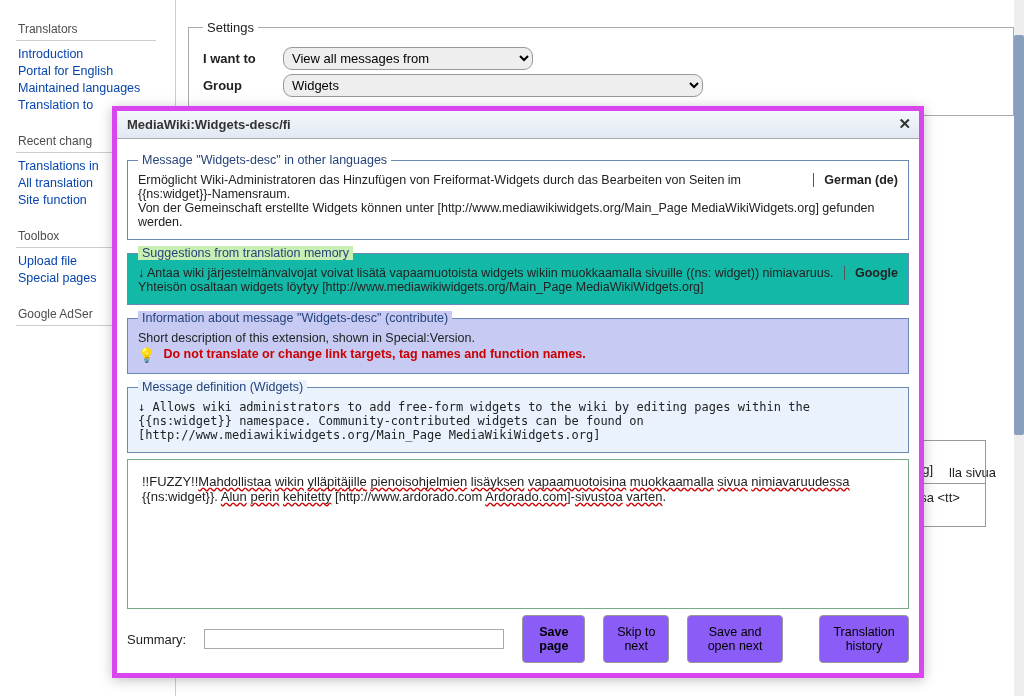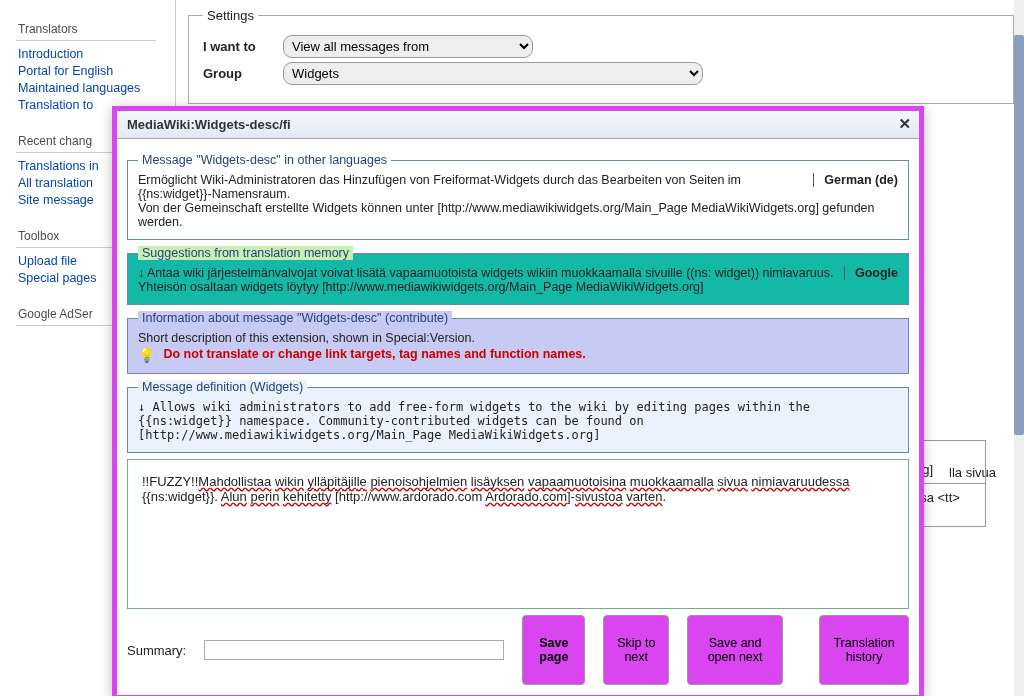--- a/index.html
+++ b/index.html
@@ -8,21 +8,21 @@
   
   
   .sidebar { position:absolute; left:0; top:0; width:160px; padding: 0 0 0 18px; }
   .sidebar h3 { font-size: 12px; color:#4d4d4d; font-weight: normal; margin-top:22px; border-bottom:0px;}
   .sidebar .divider { border-bottom:1px solid #ccc; height:1px; margin:4px 0 6px -2px; width:140px;}
   .sidebar ul { list-style:none; padding:0;}
   .sidebar li { margin: 3px 0; font-size:12.5px;}
   
   
   .main { position:absolute; left:175px; top:0; right:10px; bottom:0; border-left:1px solid #ccc; padding-left:12px;}
-  fieldset.settings { border:1px solid #aaa; padding: 8px 14px 14px; margin-top:8px;}
+  fieldset.settings { border:1px solid #aaa; padding: 8px 14px 14px; margin-top:20px;}
   fieldset.settings legend { padding:0 4px; font-size:13px;}
   .row { display:flex; align-items:center; margin:4px 0;}
   .rowlabel { width:80px; font-weight:bold; font-size:13px;}
   select { font-size:13px; padding:2px 4px; background:#eee; border:1px solid #999; border-radius:9px;}
   .sel1 { width:250px;}
   .sel2 { width:420px;}
   
   
   table.bg { position:absolute; left:0px; top:440px; width:810px; border-collapse:collapse;}
   table.bg td { border:1px solid #999; padding:6px 8px; font-size:13px; vertical-align:top;}
@@ -52,42 +52,42 @@
   .defbox   legend{ color:#26437a; background:#e9f2fd;}
   .mono { font-family: monospace; font-size:12px;}
   
   .lightbulb { display:inline-block; width:16px; height:16px; vertical-align:middle; margin-right:6px; font-size:14px;}
   .warn { color:#c00; font-weight:bold;}
   .squig { text-decoration: underline wavy #c00; text-decoration-skip-ink:none;}
   
   .dlg-buttons { display:flex; align-items:center; gap:18px; margin-top:6px;justify-content:center;}
   .dlg-buttons .sumlabel { font-size:13px;}
   .suminput { flex:0 0 300px; border:1px solid #aaa; height:20px;}
-  .btn { border:1px solid #999; background:#d946ef; padding:20px 10px; font-size:12.5px; border-radius:4px; cursor:pointer;}
+  .btn { border:1px solid #999; background:#8b5cf6; padding:9px 10px; font-size:12.5px; border-radius:4px; cursor:pointer;}
   .btn.bold { font-weight:bold;}
   .spacer { flex:1;}
 </style>
 </head>
 <body>
 
 <div class="sidebar">
   <h3>Translators</h3>
   <div class="divider"></div>
   <ul>
     <li><a href="#">Introduction</a></li>
     <li><a href="#">Portal for English</a></li>
     <li><a href="#">Maintained languages</a></li>
     <li><a href="#">Translation to</a></li>
   </ul>
   <h3>Recent chang</h3>
   <div class="divider"></div>
   <ul>
     <li><a href="#">Translations in</a></li>
     <li><a href="#">All translation</a></li>
-    <li><a href="#">Site message</a></li>
+    <li><a href="#">Site function</a></li>
   </ul>
   <h3>Toolbox</h3>
   <div class="divider"></div>
   <ul>
     <li><a href="#">Upload file</a></li>
     <li><a href="#">Special pages</a></li>
   </ul>
   <h3>Google AdSer</h3>
   <div class="divider"></div>
 </div>

